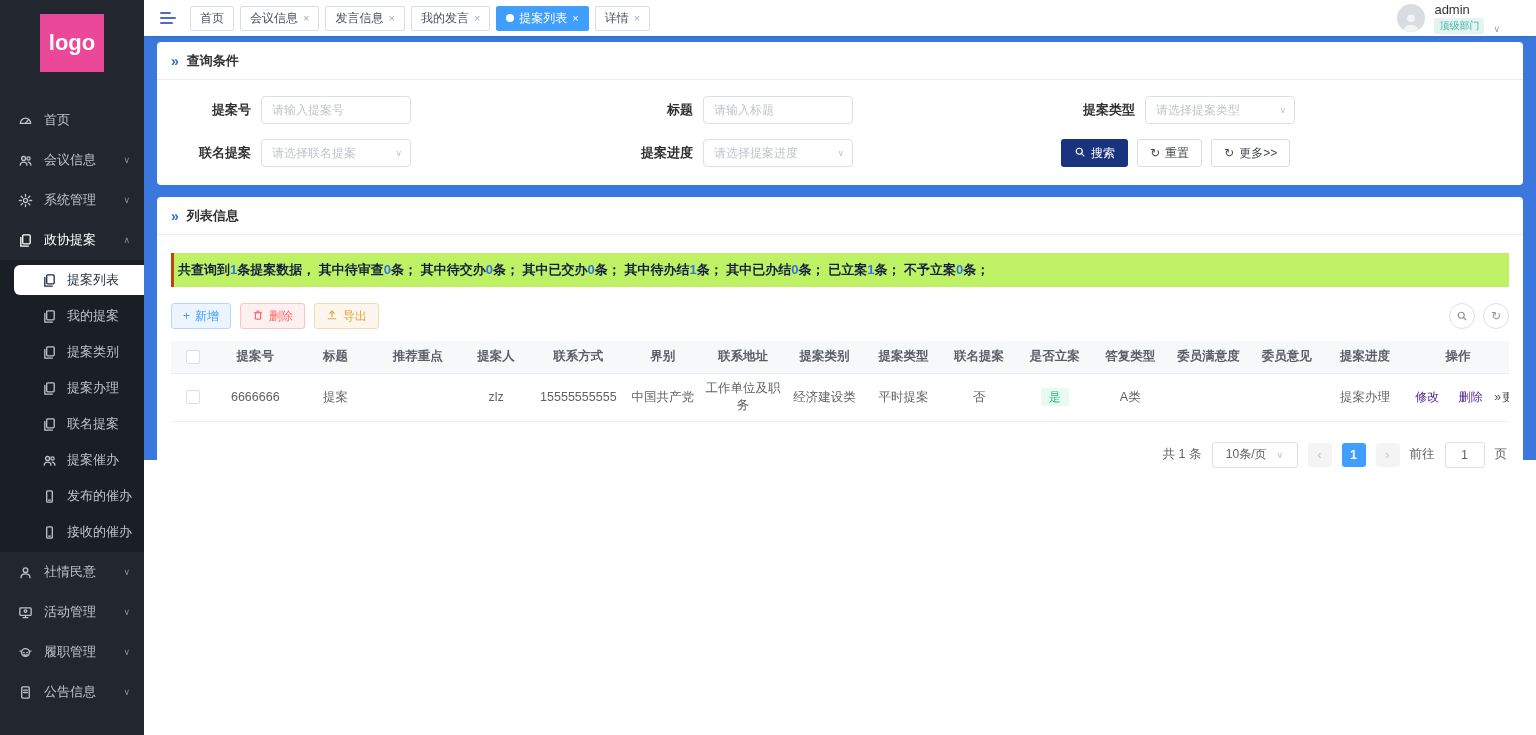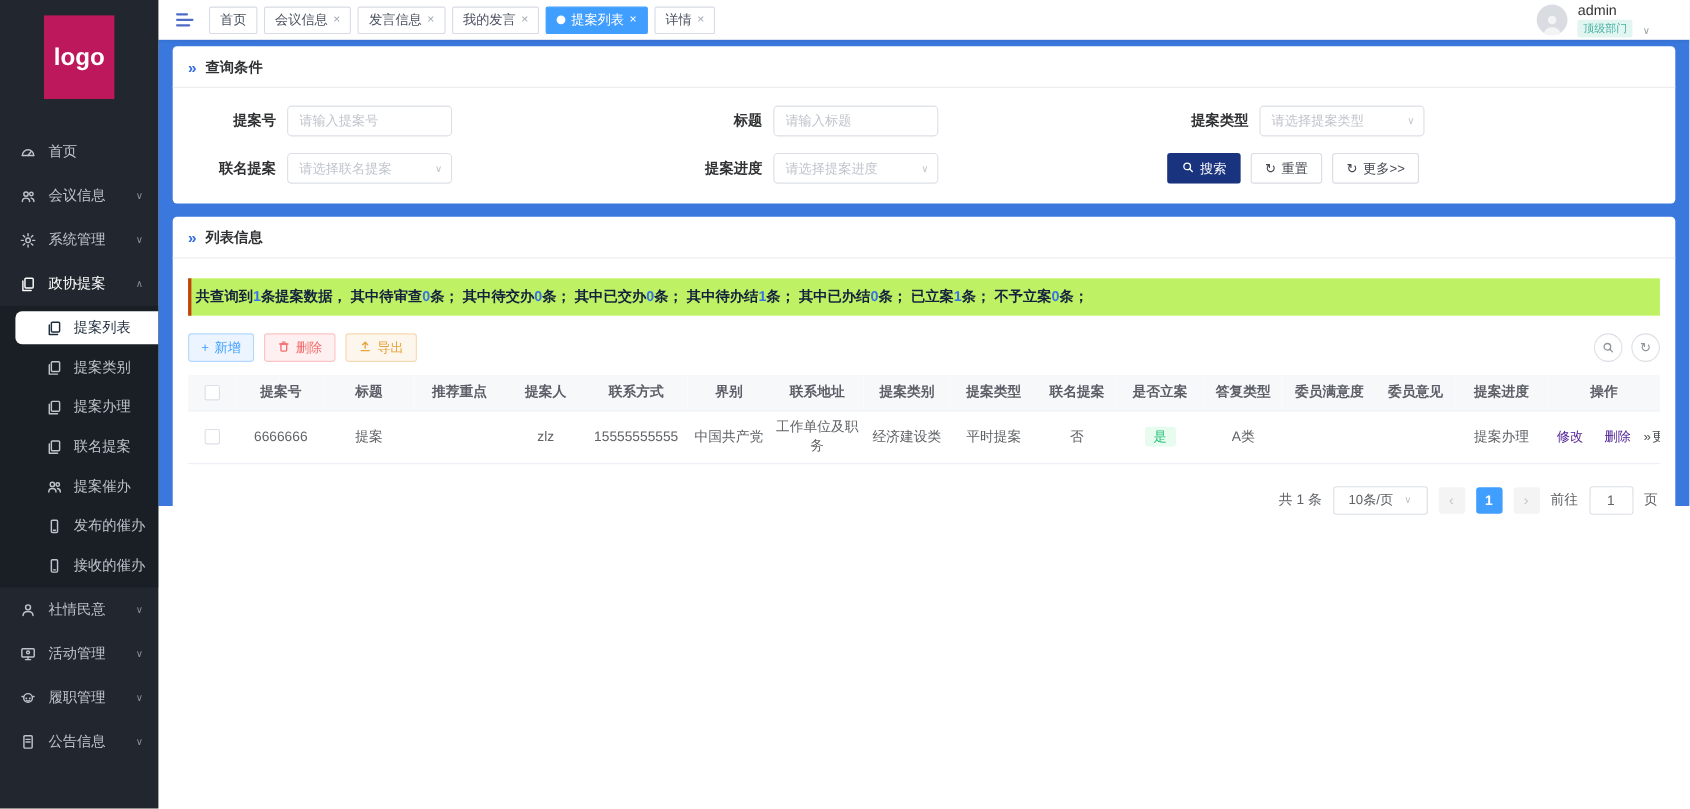--- a/index.html
+++ b/index.html
@@ -1,20 +1,20 @@
 <!DOCTYPE html>
 <html><head>
 <meta charset="utf-8">
 <style>
   * { margin:0; padding:0; box-sizing:border-box; }
   html,body { width:1536px; height:735px; overflow:hidden; font-family:"Liberation Sans","DejaVu Sans",sans-serif; background:#fff; }
 
   
   .sidebar { position:absolute; left:0; top:0; width:144px; height:735px; background:#22272f; color:#bfc3ca; overflow:hidden; z-index:5; }
-  .logo-box { width:64px; height:76px; background:#be185d; margin:14px auto 28px; display:flex; align-items:center; justify-content:center; color:#fff; font-weight:bold; font-size:22px; }
+  .logo-box { width:64px; height:58px; background:#ec4899; margin:14px auto 28px; display:flex; align-items:center; justify-content:center; color:#fff; font-weight:bold; font-size:22px; }
   .menu-item { height:40px; display:flex; align-items:center; padding:0 14px 0 18px; font-size:13px; gap:11px; cursor:pointer; white-space:nowrap; }
   .menu-item .chev { margin-left:auto; font-size:9px; color:#878d99; }
   .menu-item.open { color:#fff; }
   .submenu { background:#1a1f26; padding:2px 0; }
   .sub-item { height:36px; display:flex; align-items:center; padding-left:42px; gap:10px; font-size:13px; color:#bfc3ca; cursor:pointer; white-space:nowrap; }
   .sub-item.active { background:#fff; color:#1f2d3d; margin-left:14px; padding-left:28px; border-radius:6px 0 0 6px; height:30px; margin-top:3px; margin-bottom:3px; }
   .micon { width:15px; height:15px; flex-shrink:0; display:inline-flex; }
   .micon svg { width:100%; height:100%; stroke:currentColor; fill:none; stroke-width:1.4; stroke-linecap:round; stroke-linejoin:round; }
 
   
@@ -140,20 +140,29 @@
 
   <div class="submenu">
     <div class="sub-item active">
       <span class="micon">
           <svg viewBox="0 0 16 16">
             <rect x="5" y="2" width="8" height="9.5" rx="1"></rect>
             <path d="M3 4.8V14h8"></path>
           </svg>
         </span>
       <span>提案列表</span>
+    </div>
+    <div class="sub-item">
+      <span class="micon">
+          <svg viewBox="0 0 16 16">
+            <rect x="5" y="2" width="8" height="9.5" rx="1"></rect>
+            <path d="M3 4.8V14h8"></path>
+          </svg>
+        </span>
+      <span>我的提案</span>
     </div>
     <div class="sub-item">
       <span class="micon">
           <svg viewBox="0 0 16 16">
             <rect x="5" y="2" width="8" height="9.5" rx="1"></rect>
             <path d="M3 4.8V14h8"></path>
           </svg>
         </span>
       <span>提案类别</span>
     </div>

